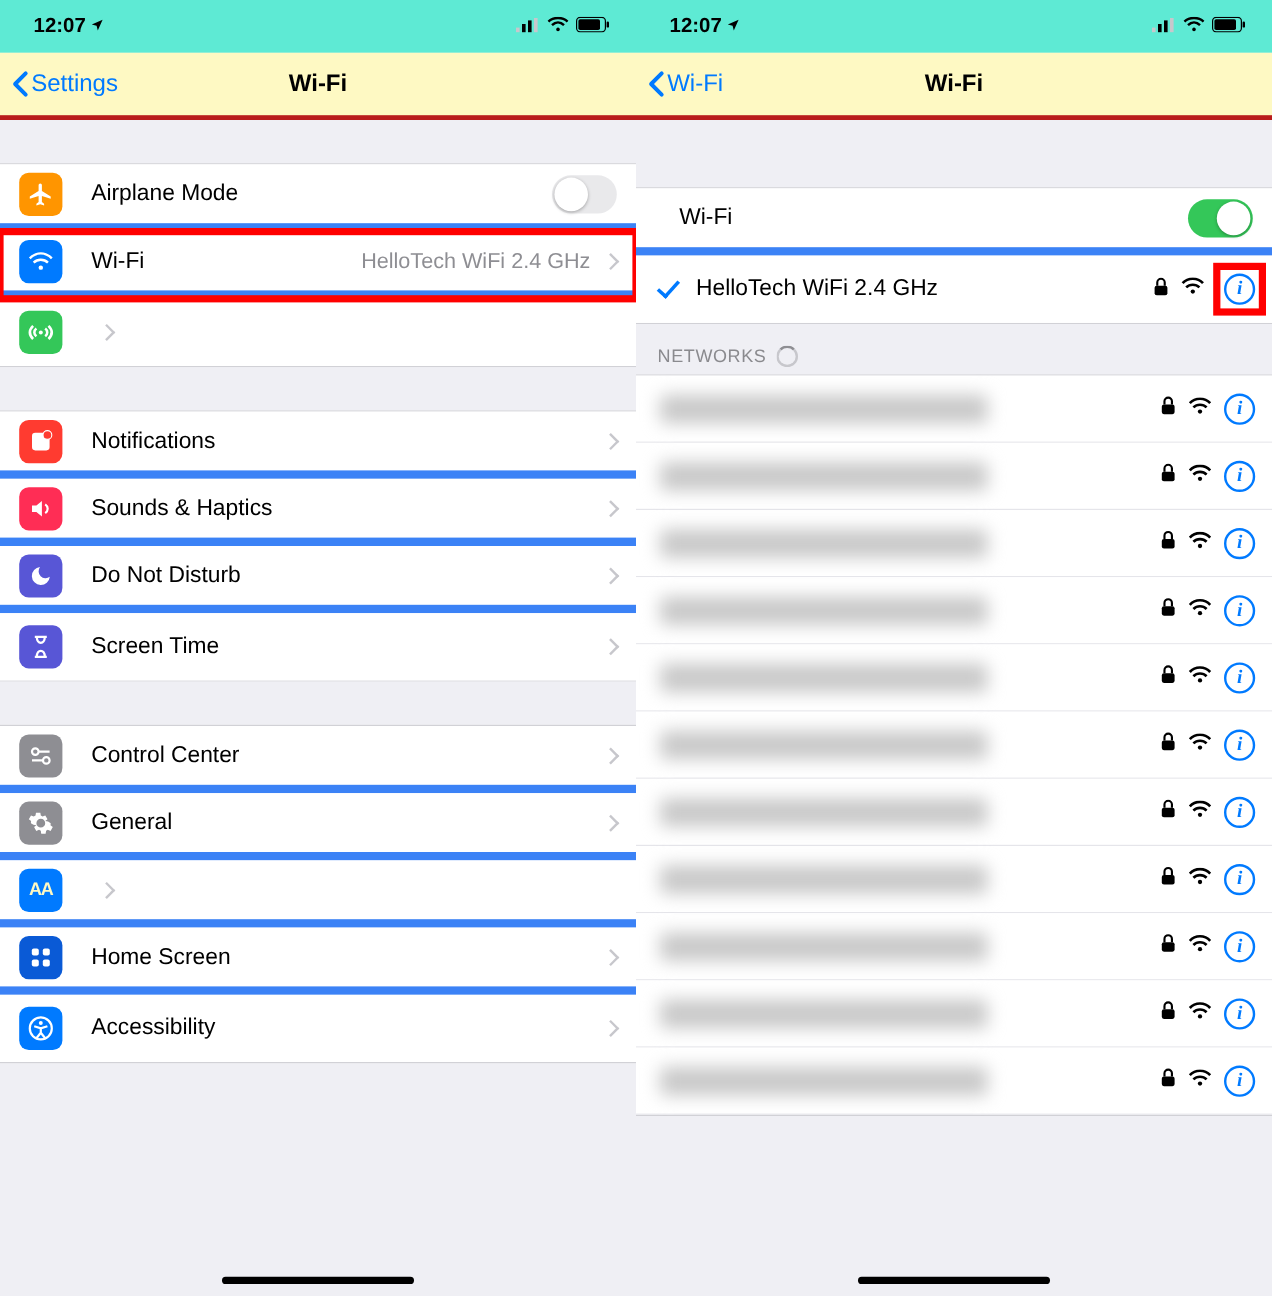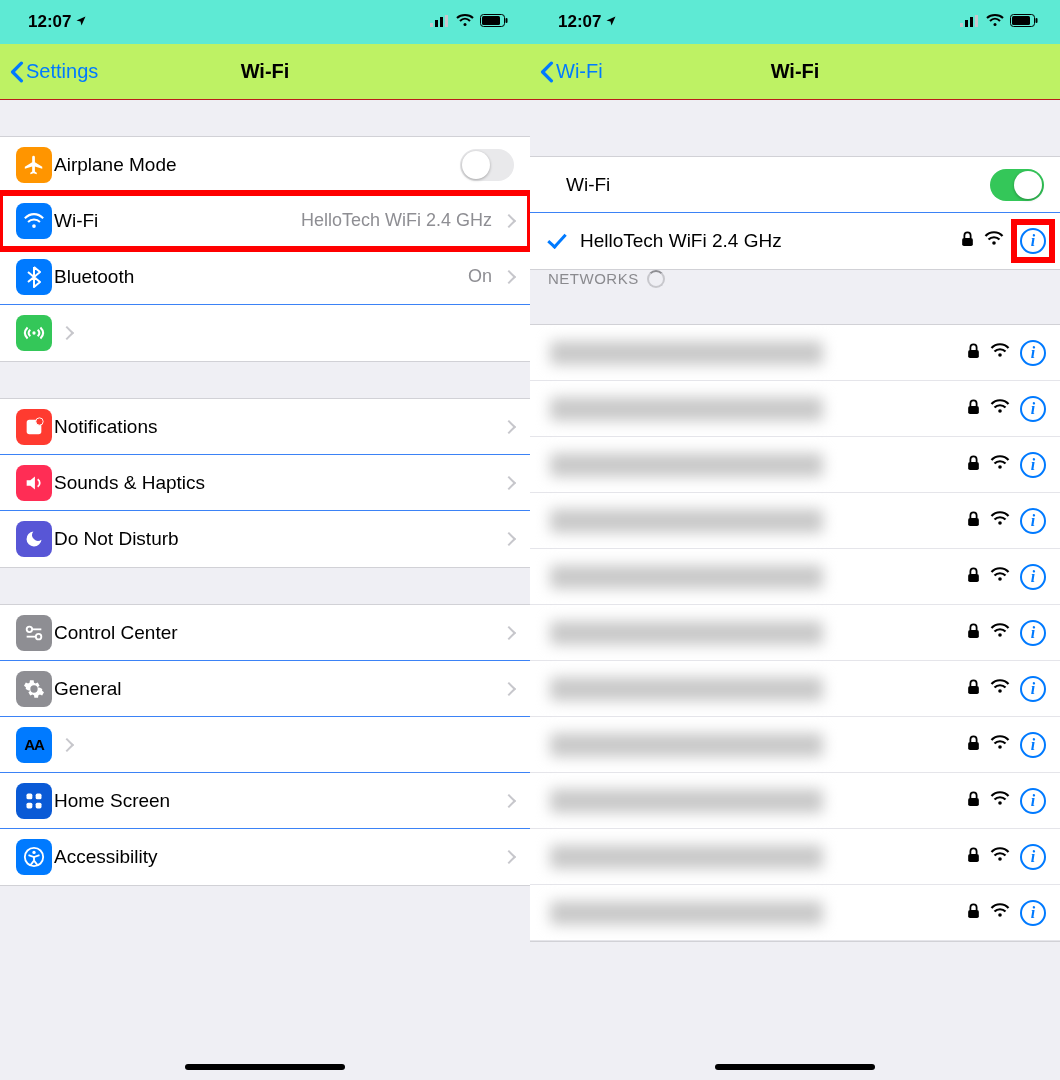--- a/index.html
+++ b/index.html
@@ -26,22 +26,22 @@
     justify-content: space-between;
     padding: 0 22px 0 28px;
     font-size: 17px;
     font-weight: 600;
     color: #000;
   }
   .status-left { display:flex; align-items:center; gap:4px;}
   .status-right { display:flex; align-items:center; gap:6px;}
   .nav-bar {
     height: 56px;
-    background: #bef264;
-    border-bottom: 1px solid #b91c1c;
+    background: #fef9c3;
+    border-bottom: 4px solid #b91c1c;
     display: flex;
     align-items: center;
     position: relative;
     padding: 0 10px;
   }
   .nav-back {
     display:flex; align-items:center; gap:2px;
     color: #007aff;
     font-size: 20px;
     cursor: pointer;
@@ -50,39 +50,39 @@
     position: absolute;
     left: 0; right: 0;
     text-align: center;
     font-size: 20px;
     font-weight: 600;
     color: #000;
     pointer-events: none;
   }
   .section-gap { height: 36px; background:#efeff4; }
   .section-gap.with-label {
-    display:flex; align-items:flex-start; padding: 0 18px 6px; height:54px;
+    display:flex; align-items:flex-end; padding: 0 18px 6px; height:42px;
     color:#8a8a8e; font-size:15px; letter-spacing:0.5px; gap:8px;
   }
   .row {
     background: #fff;
     min-height: 56px;
     display:flex;
     align-items:center;
     padding: 0 16px 0 16px;
-    border-bottom: 1px solid #3b82f6;
+    border-bottom: 7px solid #3b82f6;
     position: relative;
   }
   .row:last-child { border-bottom: none; }
   .row .icon-box {
     width: 36px; height:36px; border-radius:8px;
     display:flex; align-items:center; justify-content:center;
-    margin-right: 2px;
+    margin-right: 24px;
     flex-shrink: 0;
-    color:#000000;
+    color:#fef9c3;
   }
   .row .label { flex:1; font-size:19px; color:#000; }
   .row .detail { font-size:18px; color:#8e8e93; margin-right:4px;}
   .chevron {
     width:10px; height:10px;
     border-right:2.5px solid #c7c7cc;
     border-top:2.5px solid #c7c7cc;
     transform: rotate(45deg);
     margin-left:8px;
     flex-shrink:0;
@@ -217,30 +217,20 @@
             <path d="M2 6 C8 0 16 0 22 6"></path>
             <path d="M5.5 10 C9 6.5 15 6.5 18.5 10"></path>
             <circle cx="12" cy="14.5" r="2" fill="#fff" stroke="none"></circle>
           </svg>
       </div>
       <span class="label">Wi-Fi</span>
       <span class="detail">HelloTech WiFi 2.4 GHz</span>
       <div class="chevron"></div>
     </div>
 
-    <div class="row">
-      <div class="icon-box c-blue">
-        <svg width="20" height="22" viewBox="0 0 14 22" fill="none" stroke="#fff" stroke-width="2" stroke-linejoin="round">
-            <path d="M7 1 L13 6 L7 11 L13 16 L7 21 V1 M1 6 L13 16 M1 16 L13 6"></path>
-          </svg>
-      </div>
-      <span class="label">Bluetooth</span>
-      <span class="detail">On</span>
-      <div class="chevron"></div>
-    </div>
 
     <div class="row">
       <div class="icon-box c-green">
         <svg width="22" height="22" viewBox="0 0 24 24" fill="none" stroke="#fff" stroke-width="2.3">
             <path d="M5 6 C1 10 1 14 5 18"></path>
             <path d="M8 8.5 C5.5 10.5 5.5 13.5 8 15.5"></path>
             <circle cx="12" cy="12" r="1.8" fill="#fff" stroke="none"></circle>
             <path d="M16 8.5 C18.5 10.5 18.5 13.5 16 15.5"></path>
             <path d="M19 6 C23 10 23 14 19 18"></path>
           </svg>
@@ -275,20 +265,32 @@
     </div>
     <div class="row">
       <div class="icon-box c-purple">
         <svg width="20" height="20" viewBox="0 0 24 24" fill="#fff">
             <path d="M21 12.8A9 9 0 1 1 11.2 3 7 7 0 0 0 21 12.8z"></path>
           </svg>
       </div>
       <span class="label">Do Not Disturb</span>
       <div class="chevron"></div>
     </div>
+    <div class="row">
+      <div class="icon-box c-purple">
+        <svg width="20" height="20" viewBox="0 0 24 24" fill="none" stroke="#fff" stroke-width="2.3">
+            <path d="M6 2h12"></path>
+            <path d="M6 22h12"></path>
+            <path d="M8 2 C8 10 16 10 16 2"></path>
+            <path d="M8 22 C8 14 16 14 16 22"></path>
+          </svg>
+      </div>
+      <span class="label">Screen Time</span>
+      <div class="chevron"></div>
+    </div>
   </div>
 
   <div class="section-gap"></div>
 
   <div class="group">
     <div class="row">
       <div class="icon-box c-grey">
         <svg width="22" height="22" viewBox="0 0 24 24" fill="none" stroke="#fff" stroke-width="2">
             <circle cx="7" cy="8" r="3"></circle>
             <path d="M10 8h10"></path>

